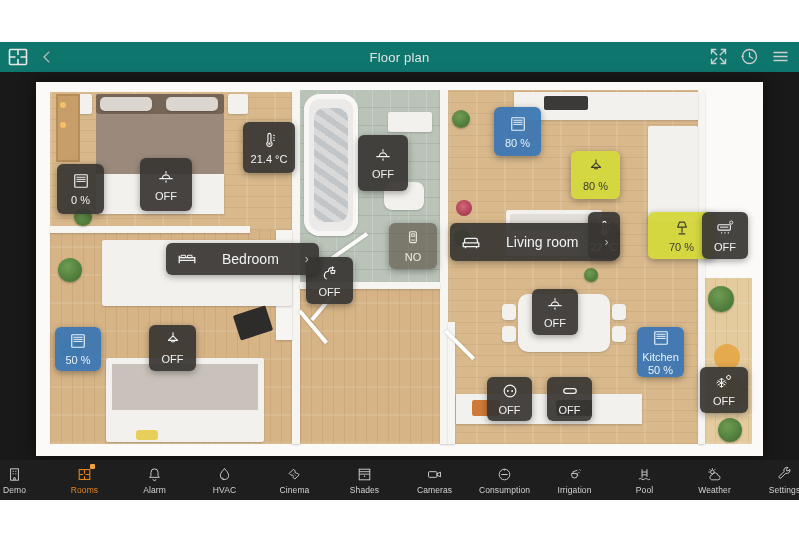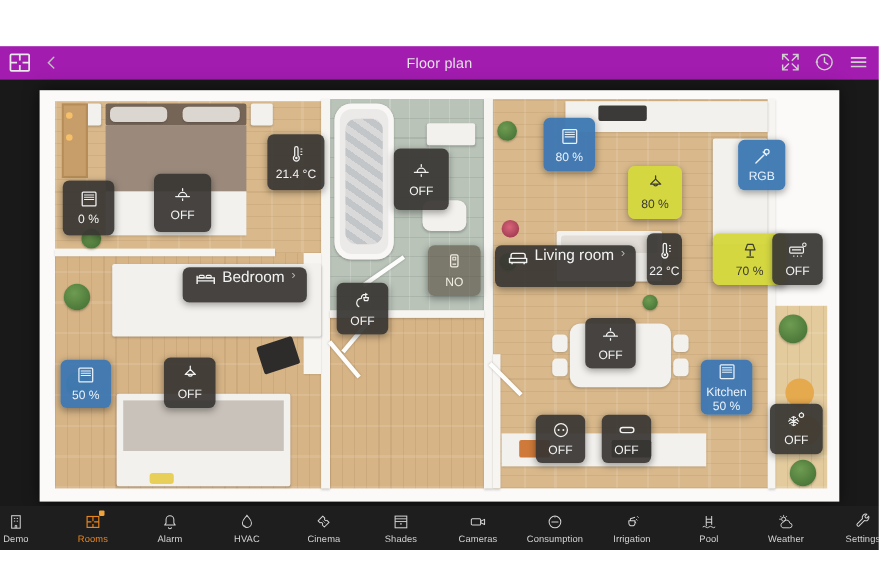--- a/index.html
+++ b/index.html
@@ -1,20 +1,20 @@
 <!DOCTYPE html>
 <html><head>
 <meta charset="utf-8">
 <style>
   html,body{margin:0;padding:0;background:#ffffff;}
   .stage{position:relative;width:799px;height:533px;background:#ffffff;overflow:hidden;
          font-family:"Liberation Sans","DejaVu Sans",sans-serif;-webkit-font-smoothing:antialiased;}
 
   
-  .topbar{position:absolute;left:0;top:42px;width:799px;height:30px;background:#a21caf;
+  .topbar{position:absolute;left:0;top:42px;width:799px;height:30px;background:#0f766e;
           display:flex;align-items:center;color:#dcdcdc;}
   .topbar .logo{position:absolute;left:6px;top:3px;width:24px;height:24px;color:#e8e8e8;}
   .topbar .back{position:absolute;left:38px;top:6px;width:18px;height:18px;color:#bdbdbd;cursor:pointer;}
   .topbar .title{position:absolute;left:0;right:0;text-align:center;font-size:13px;color:#e3e3e3;letter-spacing:.2px;}
   .topbar .right{position:absolute;right:8px;top:4px;display:flex;gap:10px;align-items:center;}
   .topbar .right svg{width:21px;height:21px;color:#cfcfcf;cursor:pointer;}
 
   
   .content{position:absolute;left:0;top:72px;width:799px;height:388px;background:#191919;}
 
@@ -41,21 +41,21 @@
   
   .tile{position:absolute;border-radius:6px;display:flex;flex-direction:column;align-items:center;
         justify-content:center;gap:4px;color:#f2f2f2;font-size:11px;line-height:1.05;
         box-shadow:0 2px 7px rgba(0,0,0,.35);cursor:pointer;text-align:center;}
   .tile svg{width:20px;height:20px;flex:none;}
   .tile.dark{background:rgba(56,54,51,.93);justify-content:center;}
   .tile.blue{background:rgba(61,120,178,.96);color:#e8f1fa;}
   .tile.yellow{background:rgba(213,216,62,.97);color:#3c3c30;}
   .tile.ghost{background:rgba(82,72,56,.60);color:#f0ece2;}
   .pill{position:absolute;border-radius:6px;background:rgba(56,54,51,.93);color:#f2f2f2;
-        display:flex;align-items:flex-start;gap:4px;padding:0 10px;font-size:14px;
+        display:flex;align-items:center;gap:24px;padding:0 10px;font-size:14px;
         box-shadow:0 2px 7px rgba(0,0,0,.35);cursor:pointer;white-space:nowrap;}
   .pill svg{width:22px;height:22px;flex:none;}
   .pill .chev{font-size:12px;color:#b9b5b0;margin-left:2px;}
 
   
   .navbar{position:absolute;left:0;top:460px;width:799px;height:40px;background:#1e1e1e;
           display:flex;align-items:center;justify-content:center;}
   .nav-inner{display:flex;gap:24px;}
   .nav-item{width:46px;display:flex;flex-direction:column;align-items:center;gap:2px;cursor:pointer;color:#d4d4d4;}
   .nav-item svg{width:17px;height:17px;}
@@ -327,26 +327,20 @@
           <use href="#sym-blinds"></use>
         </svg>
       <span>80 %</span>
     </div>
     <div class="tile yellow" style="left:571px;top:79px;width:49px;height:48px">
       <svg viewBox="0 0 24 24">
           <use href="#sym-pendant-light"></use>
         </svg>
       <span>80 %</span>
     </div>
-    <div class="tile blue" style="left:671px;top:55px;width:43px;height:46px">
-      <svg viewBox="0 0 24 24">
-          <use href="#sym-pipette"></use>
-        </svg>
-      <span>RGB</span>
-    </div>
     <div class="tile ghost" style="left:389px;top:151px;width:48px;height:46px">
       <svg viewBox="0 0 24 24">
           <use href="#sym-door-sensor"></use>
         </svg>
       <span>NO</span>
     </div>
     <div class="tile dark" style="left:588px;top:140px;width:32px;height:47px">
       <svg viewBox="0 0 24 24">
           <use href="#sym-thermometer"></use>
         </svg>

